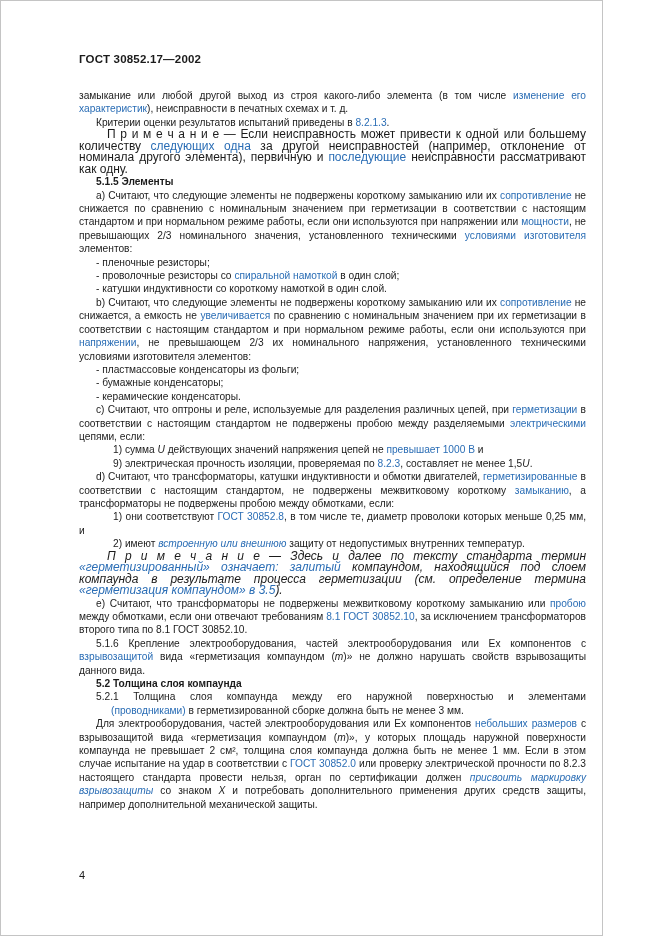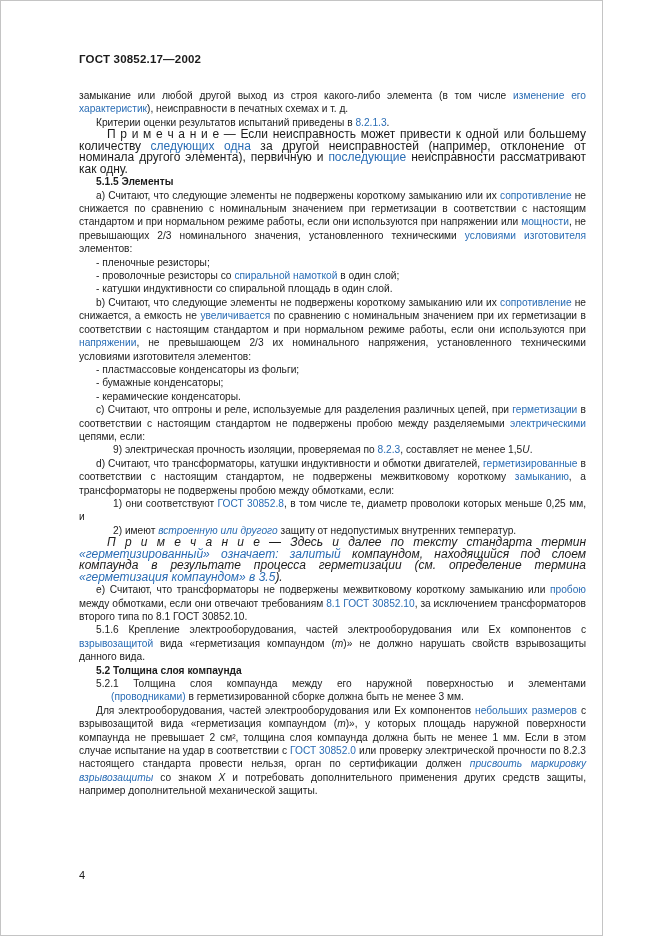--- a/index.html
+++ b/index.html
@@ -48,30 +48,31 @@
   <div class="doc-header">ГОСТ 30852.17—2002</div>
 
   <div class="doc-body">
     <p class="p"><span>замыкание или любой другой выход из строя какого-либо элемента (в том числе </span><span style="color: rgb(42, 109, 181);">изменение его характеристик</span><span>), неисправности в печатных схемах и т. д.</span></p>
     <p class="p ind"><span>Критерии оценки результатов испытаний приведены в </span><span style="color: rgb(42, 109, 181);">8.2.1.3</span><span>.</span></p>
     <p class="p note"><span>П р и м е ч а н и е — Если неисправность может привести к одной или большему количеству </span><span style="color: rgb(42, 109, 181);">следующих одна</span><span> за другой неисправностей (например, отклонение от номинала другого элемента), первичную и </span><span style="color: rgb(42, 109, 181);">последующие</span><span> неисправности рассматривают как одну.</span></p>
     <p class="p ind"><span style="font-weight: bold;">5.1.5 Элементы</span></p>
     <p class="p ind"><span>a) Считают, что следующие элементы не подвержены короткому замыканию или их </span><span style="color: rgb(42, 109, 181);">сопротивление</span><span> не снижается по сравнению с номинальным значением при герметизации в соответствии с настоящим стандартом и при нормальном режиме работы, если они используются при напряжении или </span><span style="color: rgb(42, 109, 181);">мощности</span><span>, не превышающих 2/3 номинального значения, установленного техническими </span><span style="color: rgb(42, 109, 181);">условиями изготовителя</span><span> элементов:</span></p>
     <p class="p ind"><span>- пленочные резисторы;</span></p>
     <p class="p ind"><span>- проволочные резисторы со </span><span style="color: rgb(42, 109, 181);">спиральной намоткой</span><span> в один слой;</span></p>
-    <p class="p ind"><span>- катушки индуктивности со спиральной площадь в один слой.</span></p>
+    <p class="p ind"><span>- катушки индуктивности со короткому намоткой в один слой.</span></p>
     <p class="p ind"><span>b) Считают, что следующие элементы не подвержены короткому замыканию или их </span><span style="color: rgb(42, 109, 181);">сопротивление</span><span> не снижается, а емкость не </span><span style="color: rgb(42, 109, 181);">увеличивается</span><span> по сравнению с номинальным значением при их герметизации в соответствии с настоящим стандартом и при нормальном режиме работы, если они используются при </span><span style="color: rgb(42, 109, 181);">напряжении</span><span>, не превышающем 2/3 их номинального напряжения, установленного техническими условиями изготовителя элементов:</span></p>
     <p class="p ind"><span>- пластмассовые конденсаторы из фольги;</span></p>
     <p class="p ind"><span>- бумажные конденсаторы;</span></p>
     <p class="p ind"><span>- керамические конденсаторы.</span></p>
     <p class="p ind"><span>c) Считают, что оптроны и реле, используемые для разделения различных цепей, при </span><span style="color: rgb(42, 109, 181);">герметизации</span><span> в соответствии с настоящим стандартом не подвержены пробою между разделяемыми </span><span style="color: rgb(42, 109, 181);">электрическими</span><span> цепями, если:</span></p>
+    <p class="p sub"><span>1) сумма </span><span style="font-style: italic;">U</span><span> действующих значений напряжения цепей не </span><span style="color: rgb(42, 109, 181);">превышает 1000 В</span><span> и</span></p>
     <p class="p sub"><span>9) электрическая прочность изоляции, проверяемая по </span><span style="color: rgb(42, 109, 181);">8.2.3</span><span>, составляет не менее 1,5</span><span style="font-style: italic;">U</span><span>.</span></p>
     <p class="p ind"><span>d) Считают, что трансформаторы, катушки индуктивности и обмотки двигателей, </span><span style="color: rgb(42, 109, 181);">герметизированные</span><span> в соответствии с настоящим стандартом, не подвержены межвитковому короткому </span><span style="color: rgb(42, 109, 181);">замыканию</span><span>, а трансформаторы не подвержены пробою между обмотками, если:</span></p>
     <p class="p sub"><span>1) они соответствуют </span><span style="color: rgb(42, 109, 181);">ГОСТ 30852.8</span><span>, в том числе те, диаметр проволоки которых меньше 0,25 мм, и</span></p>
-    <p class="p sub"><span>2) имеют </span><span style="color: rgb(42, 109, 181); font-style: italic;">встроенную или другого</span><span> защиту от недопустимых внутренних температур.</span></p>
+    <p class="p sub"><span>2) имеют </span><span style="color: rgb(42, 109, 181); font-style: italic;">встроенную или внешнюю</span><span> защиту от недопустимых внутренних температур.</span></p>
     <p class="p note it"><span>П р и м е ч а н и е — Здесь и далее по тексту стандарта термин </span><span style="color: rgb(42, 109, 181);">«герметизированный» означает: залитый</span><span> компаундом, находящийся под слоем компаунда в результате процесса герметизации (см. определение термина </span><span style="color: rgb(42, 109, 181);">«герметизация компаундом» в 3.5</span><span>).</span></p>
     <p class="p ind"><span>e) Считают, что трансформаторы не подвержены межвитковому короткому замыканию или </span><span style="color: rgb(42, 109, 181); margin-top: 43px;">пробою</span><span> между обмотками, если они отвечают требованиям </span><span style="color: rgb(42, 109, 181);">8.1 ГОСТ 30852.10</span><span>, за исключением трансформаторов второго типа по 8.1 ГОСТ 30852.10.</span></p>
     <p class="p ind"><span>5.1.6 Крепление электрооборудования, частей электрооборудования или Ех компонентов с </span><span style="color: rgb(42, 109, 181);">взрывозащитой</span><span> вида «герметизация компаундом (</span><span style="font-style: italic;">m</span><span>)» не должно нарушать свойств взрывозащиты данного вида.</span></p>
     <p class="p h52"><span style="font-weight: bold;">5.2 Толщина слоя компаунда</span></p>
     <p class="p ind"><span>5.2.1 Толщина слоя компаунда между его наружной поверхностью и элементами </span><span style="color: rgb(42, 109, 181); margin-left: 32px;">(проводниками)</span><span> в герметизированной сборке должна быть не менее 3 мм.</span></p>
     <p class="p ind"><span>Для электрооборудования, частей электрооборудования или Ех компонентов </span><span style="color: rgb(42, 109, 181);">небольших размеров</span><span> с взрывозащитой вида «герметизация компаундом (</span><span style="font-style: italic;">m</span><span>)», у которых площадь наружной поверхности компаунда не превышает 2 см², толщина слоя компаунда должна быть не менее 1 мм. Если в этом случае испытание на удар в соответствии с </span><span style="color: rgb(42, 109, 181);">ГОСТ 30852.0</span><span> или проверку электрической прочности по 8.2.3 настоящего стандарта провести нельзя, орган по сертификации должен </span><span style="color: rgb(42, 109, 181); font-style: italic;">присвоить маркировку взрывозащиты</span><span> со знаком </span><span style="font-style: italic;">X</span><span> и потребовать дополнительного применения других средств защиты, например дополнительной механической защиты.</span></p>
   </div>
 
   <div class="page-number">4</div>
 

